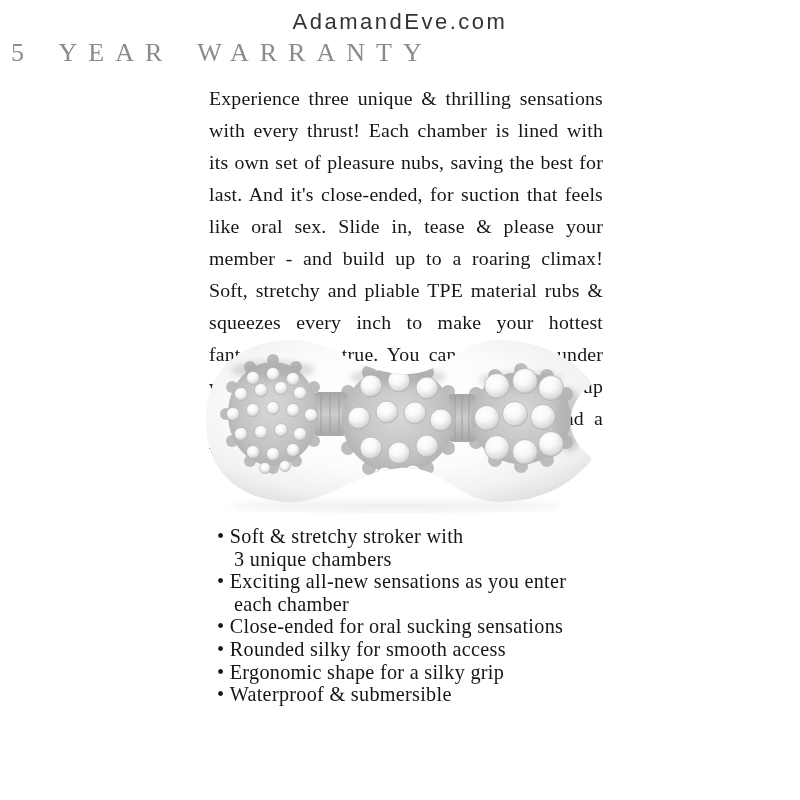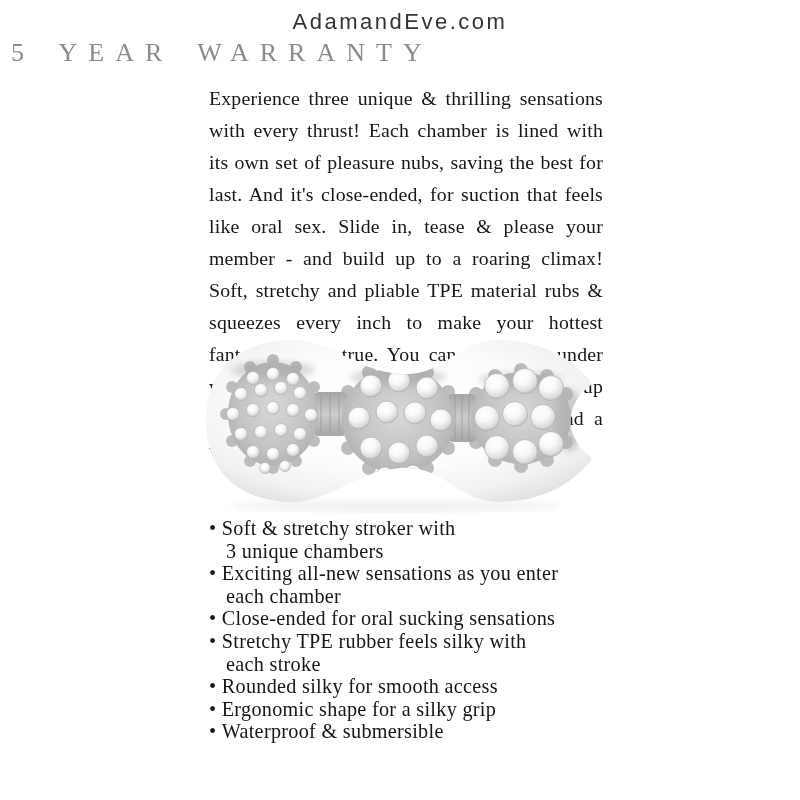--- a/index.html
+++ b/index.html
@@ -21,21 +21,21 @@
   .description{
     position:absolute;left:209px;top:82px;width:394px;
     font-size:19.8px;line-height:32px;text-align:justify;
     letter-spacing:0.2px;margin:0;
   }
   .illustration{
     position:absolute;left:203px;top:330px;width:390px;height:183px;
   }
   .features{
     position:absolute;left:209px;top:517px;width:404px;
-    list-style:none;margin:0;padding:0;
+    list-style:none;margin:8px;padding:0;
     font-size:20.2px;line-height:22.6px;letter-spacing:0.3px;
   }
   .features li{
     white-space:pre-line;
     padding-left:17px;text-indent:-17px;
   }
   .features li::before{content:"\2022\00a0";}
 </style>
 </head>
 <body>
@@ -201,20 +201,18 @@
       </g>
     </svg>
   </div>
 
   <ul class="features">
     <li>Soft &amp; stretchy stroker with
 3 unique chambers</li>
     <li>Exciting all-new sensations as you enter
 each chamber</li>
     <li>Close-ended for oral sucking sensations</li>
-    <li>Stretchy TPE rubber feels silky with
-each stroke</li>
     <li>Rounded silky for smooth access</li>
     <li>Ergonomic shape for a silky grip</li>
     <li>Waterproof &amp; submersible</li>
   </ul>
 
 </div>
 
 </body></html>

